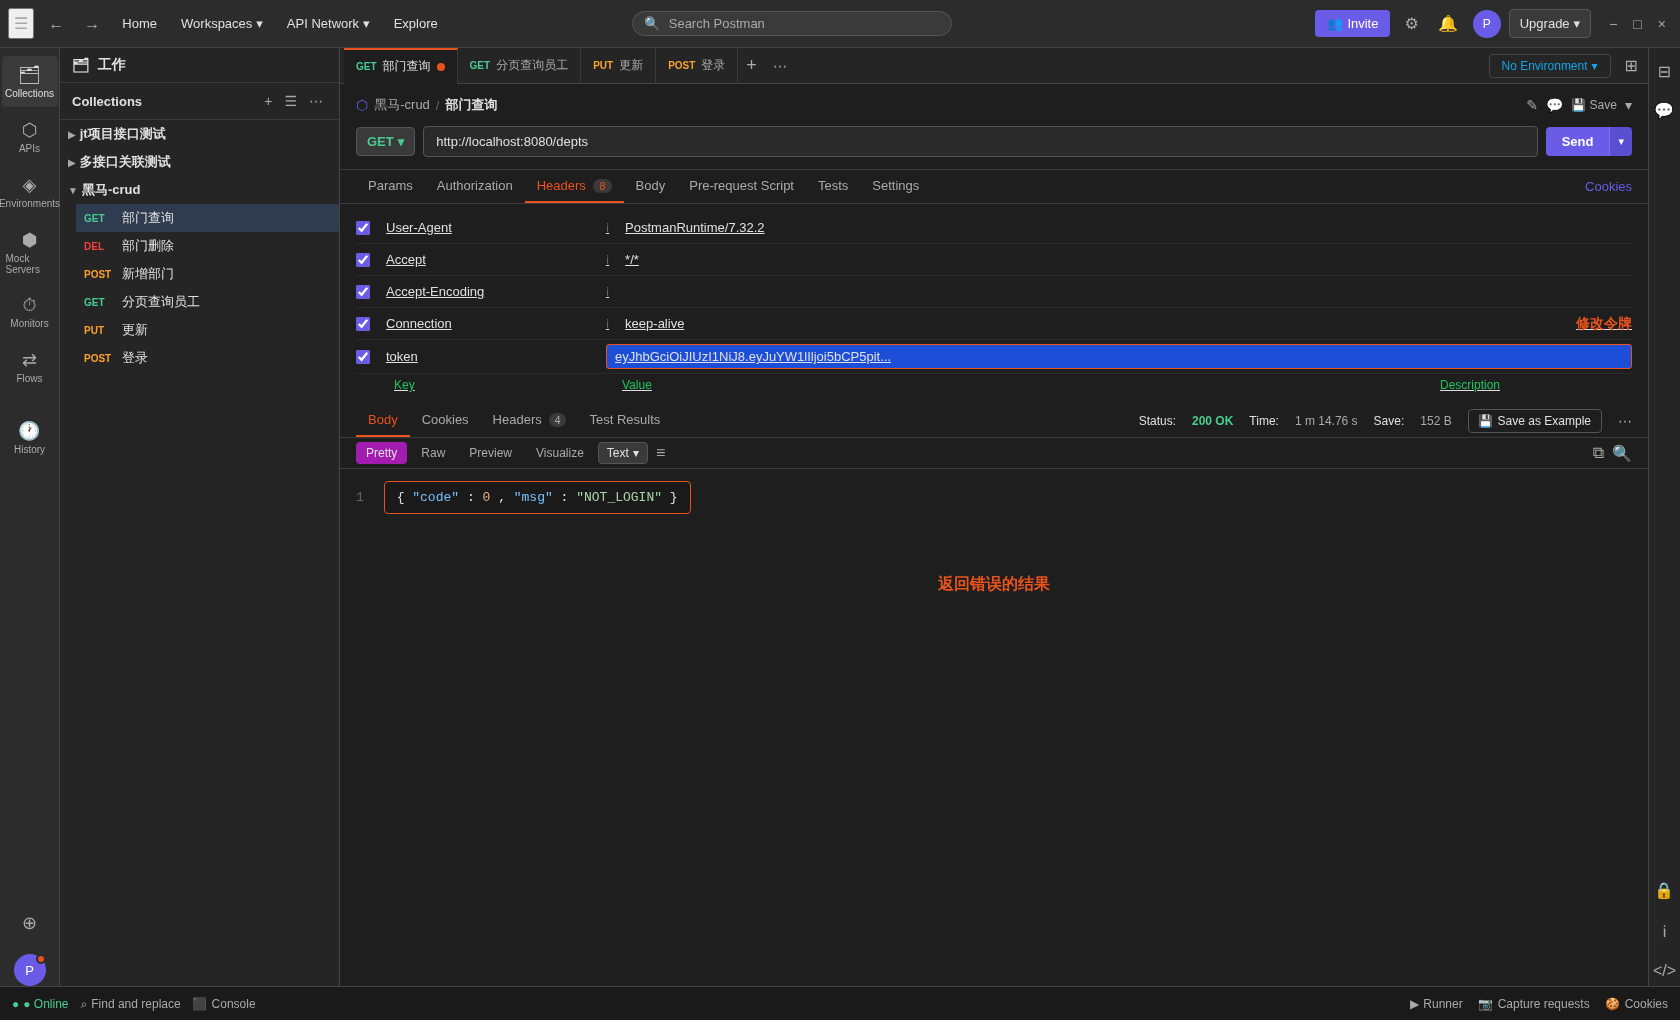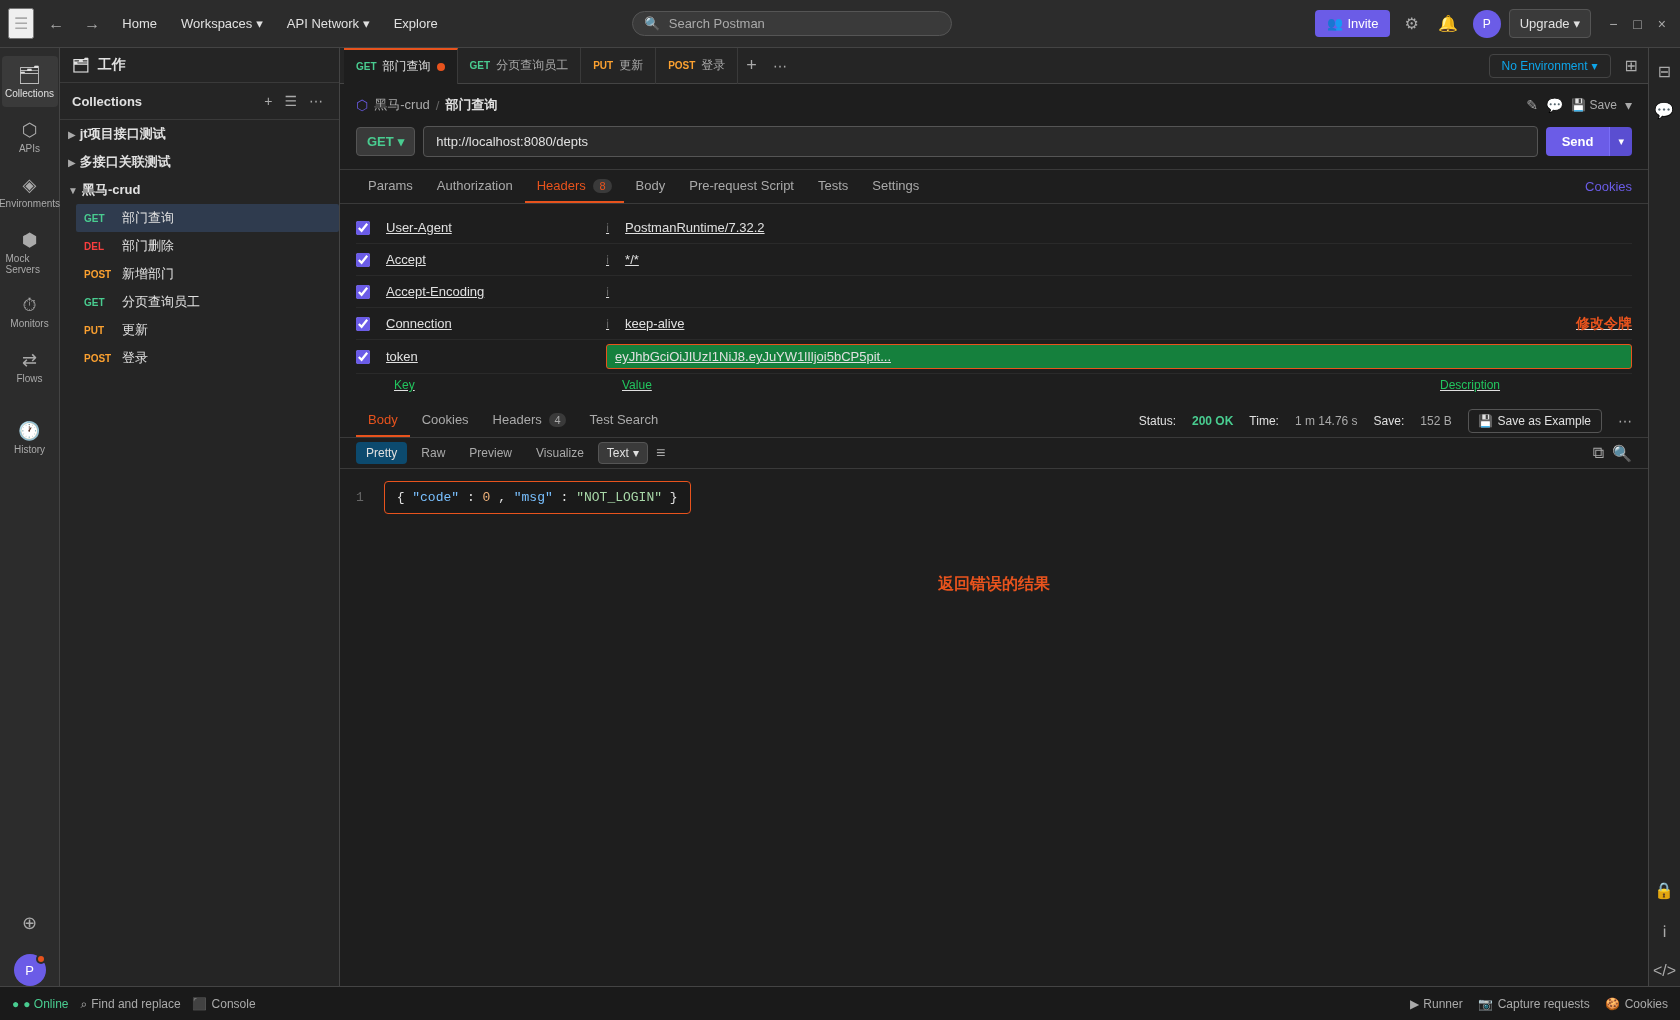--- a/index.html
+++ b/index.html
@@ -102,21 +102,21 @@
     .response-status { margin-left: auto; display: flex; align-items: center; gap: 16px; font-size: 12px; }
     .status-ok { color: #49cc90; font-weight: 600; }
     .status-time { color: #aaa; }
     .status-size { color: #aaa; }
     .save-example-btn { background: none; border: 1px solid #555; color: #e0e0e0; border-radius: 4px; padding: 4px 10px; font-size: 12px; cursor: pointer; display: flex; align-items: center; gap: 4px; }
     .response-more-btn { background: none; border: none; color: #aaa; cursor: pointer; font-size: 14px; }
 
     
     .response-body-tabs { display: flex; align-items: center; padding: 4px 16px; border-bottom: 1px solid #3a3a3a; gap: 4px; }
     .body-tab { padding: 4px 10px; font-size: 12px; color: #aaa; cursor: pointer; border-radius: 4px; }
-    .body-tab.active { background: #0c4a6e; color: #e0e0e0; }
+    .body-tab.active { background: #a21caf; color: #e0e0e0; }
     .body-format-select { display: flex; align-items: center; gap: 4px; background: #3a3a3a; border: 1px solid #555; border-radius: 4px; padding: 3px 8px; font-size: 12px; color: #e0e0e0; cursor: pointer; }
     .body-actions { margin-left: auto; display: flex; gap: 8px; }
     .body-action-btn { background: none; border: none; color: #aaa; cursor: pointer; font-size: 16px; }
 
     
     .response-content { flex: 1; padding: 12px 16px; overflow-y: auto; font-family: 'Courier New', monospace; font-size: 13px; }
     .line-num { color: #666; margin-right: 12px; user-select: none; }
     .json-code { background: #1a1a1a; border: 1px solid #e8531d; border-radius: 4px; padding: 8px 12px; display: inline-block; }
     .json-brace { color: #e0e0e0; }
     .json-key { color: #79c0ff; }
@@ -380,39 +380,39 @@
         <input type="checkbox" class="header-checkbox" checked="" style="">
         <span class="header-key">Connection</span>
         <span class="header-info">ℹ</span>
         <span class="header-value">keep-alive</span>
         <span class="red-annotation">修改令牌</span>
       </div>
 
       <div class="header-row">
         <input type="checkbox" class="header-checkbox" checked="" style="">
         <span class="header-key">token</span>
-        <span style="flex:1; background:#15803d; border:1px solid #e8531d; border-radius:3px; padding:4px 8px; font-size:13px; color:#e0e0e0;">eyJhbGciOiJIUzI1NiJ8.eyJuYW1lIljoi5bCP5pit...</span>
+        <span style="flex:1; background:#1d4ed8; border:1px solid #e8531d; border-radius:3px; padding:4px 8px; font-size:13px; color:#e0e0e0;">eyJhbGciOiJIUzI1NiJ8.eyJuYW1lIljoi5bCP5pit...</span>
       </div>
 
       <div class="header-col-labels">
         <span class="col-key">Key</span>
         <span class="col-value">Value</span>
         <span class="col-desc">Description</span>
       </div>
     </div>
 
     <div class="response-area">
       <div class="response-tabs-bar">
         <span class="response-tab active">Body</span>
         <span class="response-tab">Cookies</span>
         <span class="response-tab">
           <span>Headers</span>
           <span style="background:#3a3a3a; border-radius:10px; padding:1px 5px; font-size:11px; margin-left:4px;">4</span>
         </span>
-        <span class="response-tab">Test Search</span>
+        <span class="response-tab">Test Results</span>
 
         <div class="response-status">
           <span>Status: </span>
           <span class="status-ok">200 OK</span>
           <span>Time: </span>
           <span class="status-time">1 m 14.76 s</span>
           <span>Save: </span>
           <span class="status-size">152 B</span>
           <button class="save-example-btn">
             <span>💾</span>

